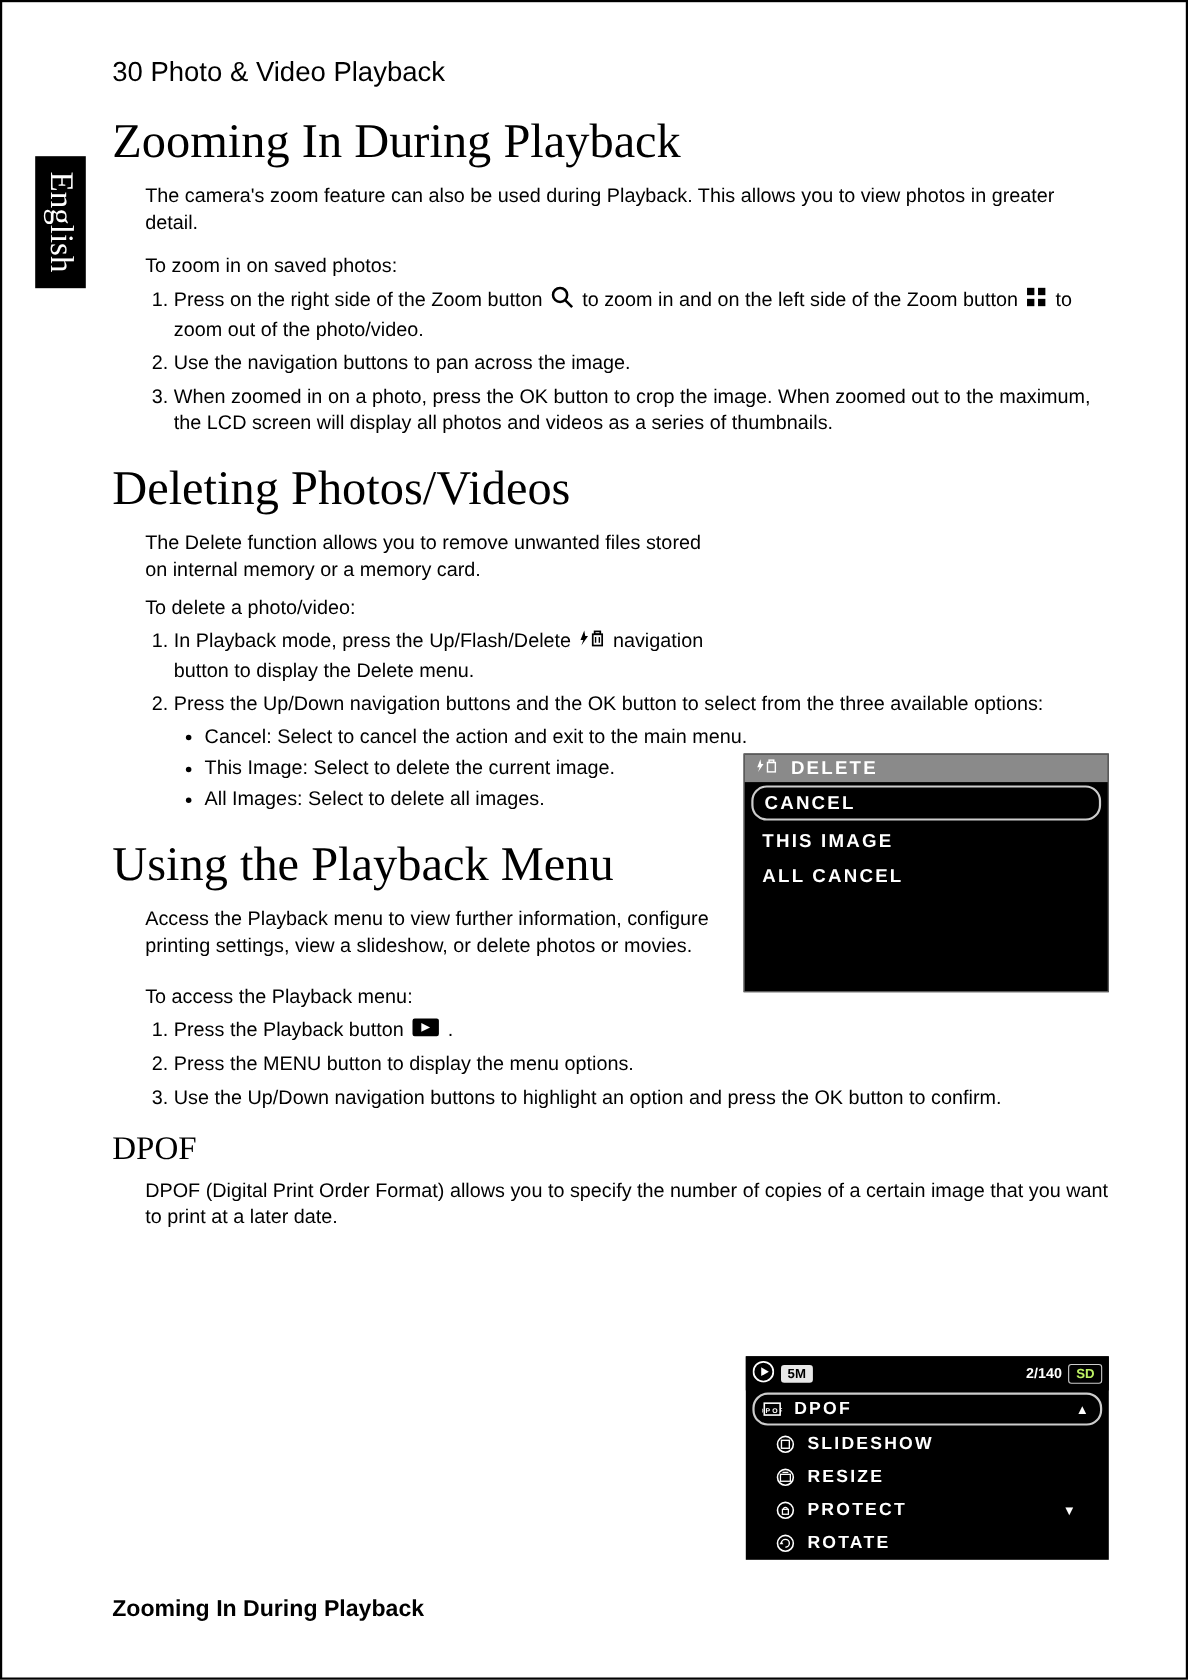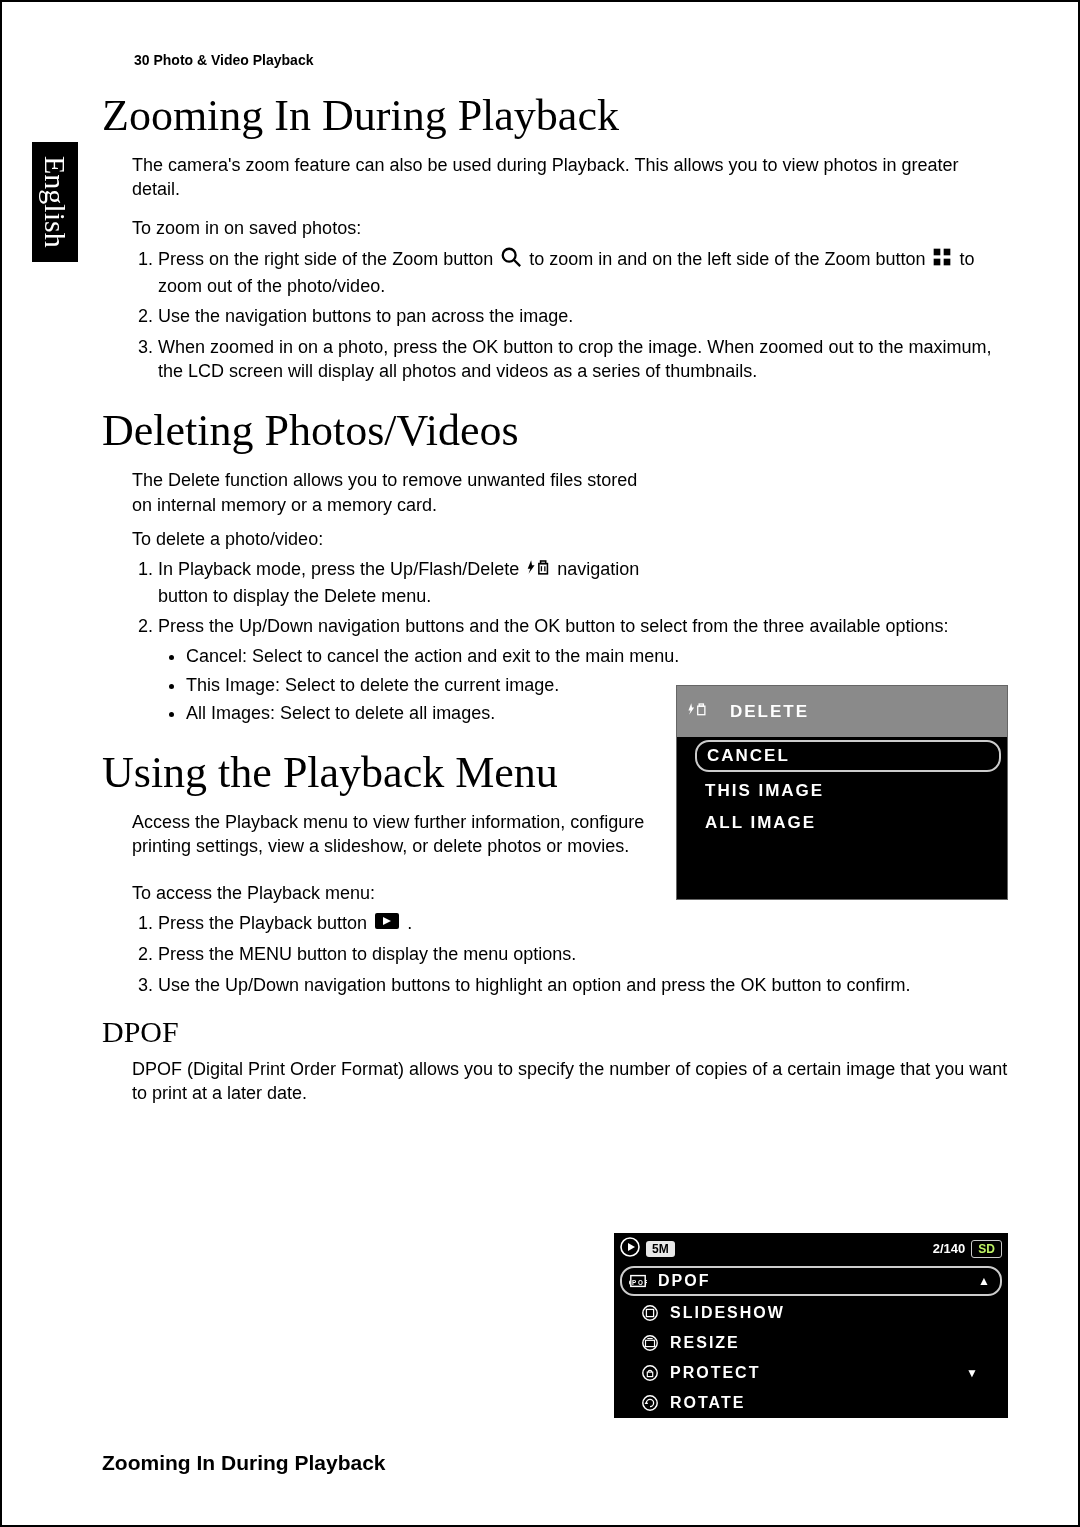--- a/index.html
+++ b/index.html
@@ -24,24 +24,23 @@
     top: 140px;
     background: #000;
     color: #fff;
     writing-mode: vertical-rl;
     text-orientation: mixed;
     font-size: 30px;
     padding: 14px 6px;
     font-family: "Times New Roman", serif;
   }
   .header-line {
-    font-weight: bold;
-    font-size: 14px;
+    font-weight: normal;
+    font-size: 25px;
     margin-bottom: 20px;
-    margin-left: 32px;
   }
   h1 {
     font-family: "Times New Roman", serif;
     font-weight: normal;
     font-size: 44px;
     margin: 22px 0 12px 0;
   }
   h2 {
     font-family: "Times New Roman", serif;
     font-weight: normal;
@@ -93,49 +92,48 @@
     background: #000;
     border: 1px solid #666;
     font-family: Arial, sans-serif;
   }
   .delete-header {
     background: #8a8a8a;
     color: #fff;
     font-weight: bold;
     letter-spacing: 2px;
     font-size: 17px;
-    padding: 15px 10px;
-    display: flex;
-    align-items: center;
-    gap: 23px;
+    padding: 2px 10px;
+    display: flex;
+    align-items: center;
+    gap: 12px;
   }
   .delete-row {
     color: #fff;
     font-weight: bold;
     letter-spacing: 2px;
     font-size: 17px;
     padding: 6px 16px;
   }
   .delete-row.selected {
     border: 2px solid #ccc;
     border-radius: 14px;
     margin: 3px 6px;
     padding: 4px 10px;
   }
   .delete-body {
-    padding: 0 0 60px 0;
-    margin-left: 12px;
+    padding: 0 0 88px 0;
   }
 
   
   .pb-figure {
     position: absolute;
     right: 70px;
     top: 1231px;
-    width: 394px;
+    width: 330px;
     background: #000;
     font-family: Arial, sans-serif;
   }
   .pb-top {
     background: #000;
     color: #fff;
     display: flex;
     align-items: center;
     justify-content: space-between;
     padding: 4px 6px;
@@ -273,21 +271,21 @@
             <path d="M6 2 L2 12 L5 12 L3 18 L10 8 L7 8 Z" fill="#fff"></path>
             <rect x="15" y="6" width="10" height="12" fill="none" stroke="#fff" stroke-width="1.8"></rect>
             <rect x="17" y="3" width="6" height="3" fill="none" stroke="#fff" stroke-width="1.8"></rect>
           </svg>
       </span>
       <span>DELETE</span>
     </div>
     <div class="delete-body">
       <div class="delete-row selected">CANCEL</div>
       <div class="delete-row">THIS IMAGE</div>
-      <div class="delete-row">ALL IMAGE</div>
+      <div class="delete-row">ALL CANCEL</div>
     </div>
   </div>
 
   <h1>Using the Playback Menu</h1>
   <div class="two-col">
     <div class="body indent">Access the Playback menu to view further information, configure printing settings, view a slideshow, or delete photos or movies.</div>
     <div class="body indent" style="margin-top:22px">To access the Playback menu:</div>
     <ol class="body">
       <li>
         <span>Press the Playback button </span>

